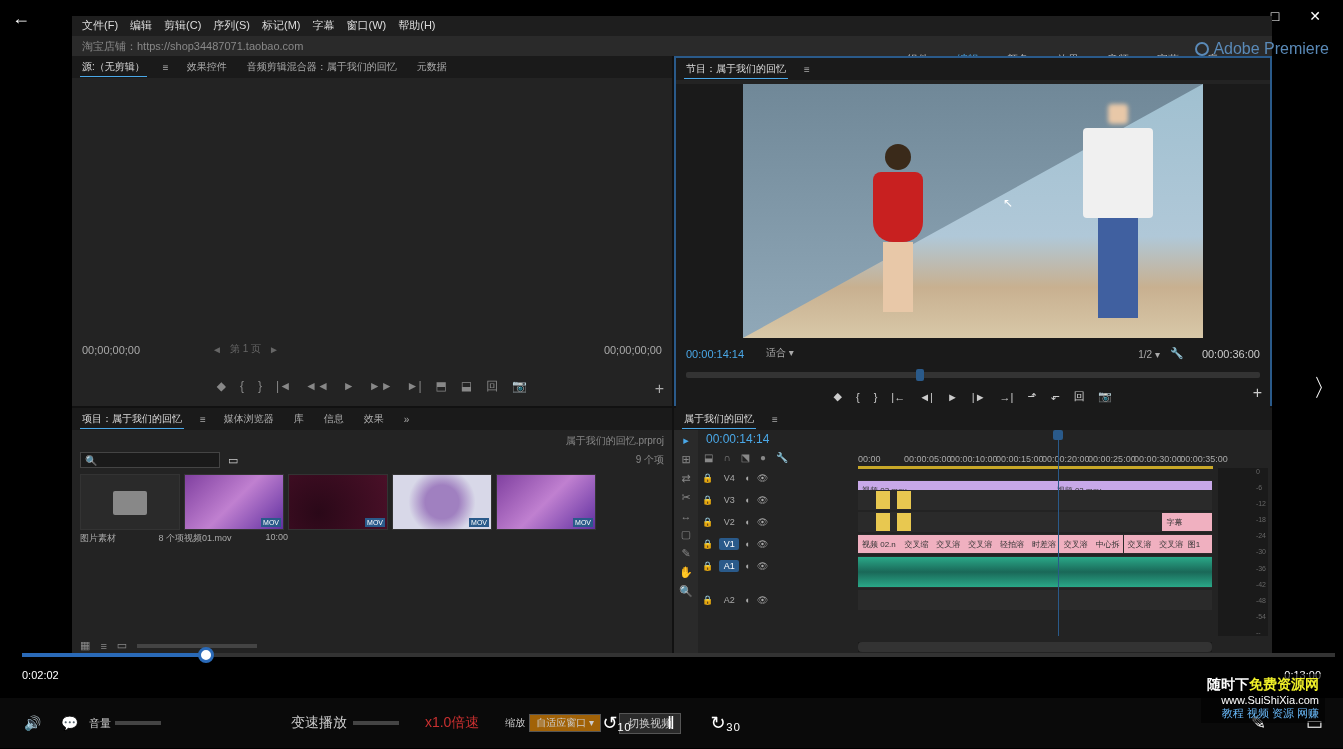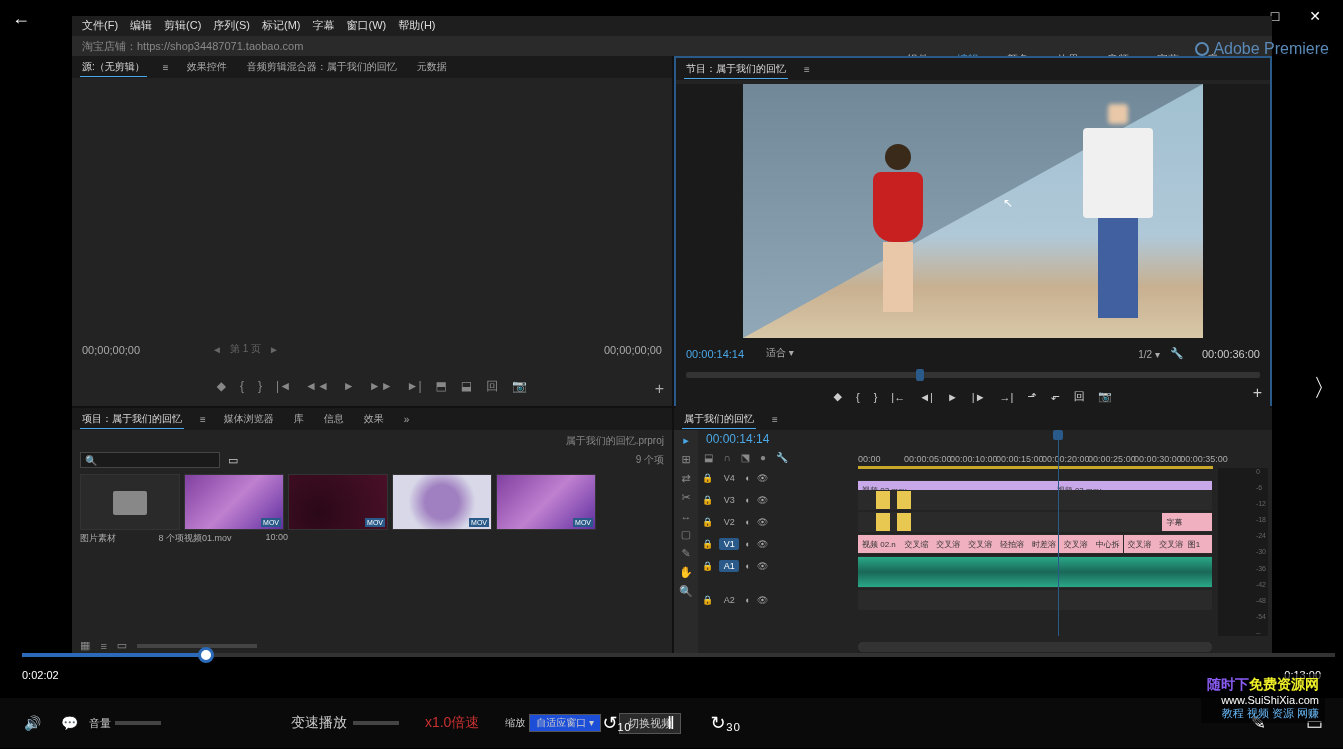--- a/index.html
+++ b/index.html
@@ -119,32 +119,32 @@
 .vp-controls{position:absolute;top:698px;left:0;right:0;height:50px;background:#0a0a0a;display:flex;align-items:center;}
 .vp-btn{color:#ccc;font-size:14px;margin:0 10px;}
 .vp-sound{margin-left:24px;}
 .vp-vol{font-size:11px;color:#ccc;}
 .vp-volslider{width:46px;height:4px;background:#444;display:inline-block;margin-left:4px;}
 .vp-spacer{flex:0 0 110px;}
 .vp-speed{font-size:14px;color:#ccc;margin-left:20px;}
 .vp-speed-red{color:#c83030;}
 .vp-speed-slider{width:46px;height:4px;background:#444;display:inline-block;margin:0 6px;}
 .vp-zoom-sel{font-size:10px;color:#ccc;margin-left:26px;}
-.vp-zoom-box{background:#1d4ed8;border:1px solid #555;padding:1px 6px;margin-left:4px;font-size:10px;}
+.vp-zoom-box{background:#a16207;border:1px solid #555;padding:1px 6px;margin-left:4px;font-size:10px;}
 .vp-switch{font-size:11px;color:#ccc;background:#2a2a2a;border:1px solid #555;padding:2px 8px;margin-left:18px;}
 .vp-center{position:absolute;left:50%;transform:translateX(-50%);display:flex;gap:36px;align-items:center;}
 .vp-center span{color:#fff;font-size:18px;}
 .vp-right{position:absolute;right:20px;display:flex;gap:40px;align-items:center;}
 .vp-right span{color:#fff;font-size:18px;}
 .vp-pause-label{position:absolute;top:711px;left:22px;background:#ddd;color:#333;font-size:11px;padding:2px 8px;border:1px solid #888;}
 
 
 .watermark{position:absolute;bottom:26px;right:18px;text-align:right;background:rgba(0,0,0,.6);padding:2px 6px;}
 .wm-line1{color:#f0f028;font-size:14px;font-weight:bold;}
-.wm-line1 .pink{color:#8b5cf6;}
+.wm-line1 .pink{color:#ffffff;}
 .wm-line2{color:#fff;font-size:11px;}
 .wm-tags{color:#68b8f8;font-size:11px;}
 .pr-brand{position:absolute;top:40px;right:14px;color:#5a8ab8;font-size:16px;display:flex;align-items:center;gap:4px;}
 .pr-brand-o{width:14px;height:14px;border:2px solid #5a8ab8;border-radius:50%;}
 </style>
 </head>
 <body>
 
 <div class="titlebar">
   <div class="winbtn">—</div>

